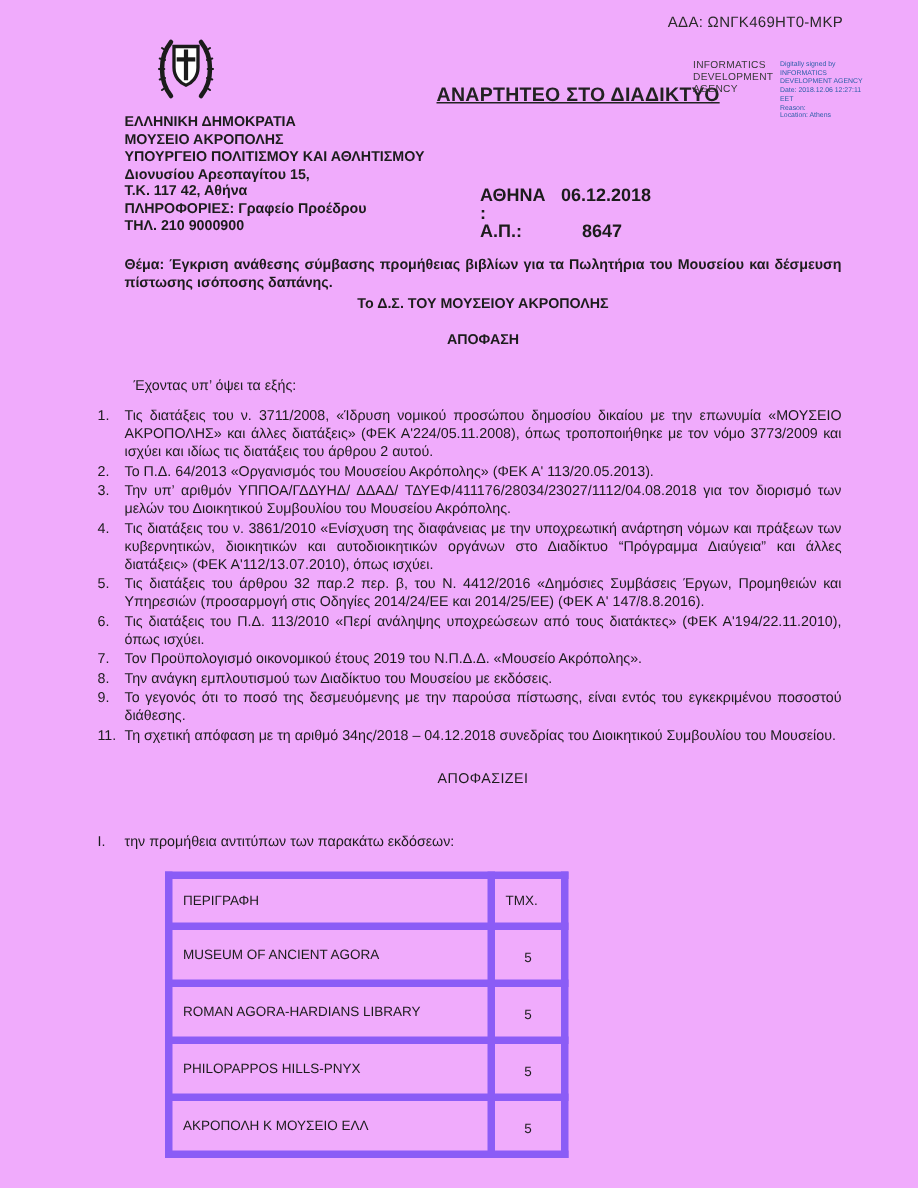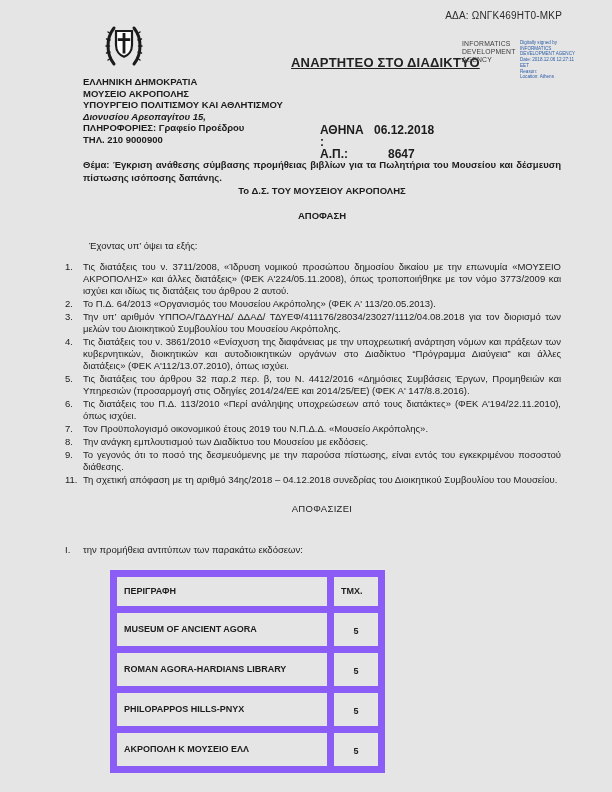--- a/index.html
+++ b/index.html
@@ -1,19 +1,19 @@
 <!DOCTYPE html>
 <html><head>
 <meta charset="utf-8">
 <style>
   html,body{margin:0;padding:0;background:#9a9a9a;}
   .page{
     position:relative;
     width:612px;height:792px;
-    background:#e5e5e5;
+    background:#f0abfc;
     font-family:"Liberation Sans", sans-serif;
     color:#1c1c1c;
     overflow:hidden;
     margin:0 auto;
     box-sizing:border-box;
   }
   
   .ada{
     position:absolute;top:10px;right:50px;
     font-size:10px;letter-spacing:.2px;color:#2a2a2a;
@@ -36,21 +36,21 @@
     flex:1;font-size:4.6px;line-height:1.25;
     white-space:pre-line;word-break:break-word;
   }
   
   .content{
     position:absolute;left:83px;top:76px;width:478px;
     font-size:9.5px;line-height:1.22;
   }
   .sender{font-weight:700;}
   .sender .line{display:block;line-height:11.5px;}
-  .sender .italic{font-style:italic;}
+  .sender .italic{}
   .dateblock{
     position:absolute;left:237px;top:48px;
     font-weight:700;font-size:12px;
   }
   .dateblock .row{display:flex;line-height:12px;}
   .dateblock .lbl{width:46px;}
   .dateblock .val{padding-left:8px;}
   .dateblock .row.protocol .val{padding-left:22px;}
   .subject{
     margin:14px 0 0 0;font-weight:700;text-align:justify;line-height:12.5px;
@@ -65,23 +65,23 @@
   .consideration .t{flex:1;text-align:justify;line-height:12px;}
   .decides{margin-top:17px;font-size:9.5px;letter-spacing:.3px;}
   .decision-item{display:flex;margin-top:30px;margin-left:-18px;}
   .decision-item .n{flex:0 0 18px;}
   
   .tblwrap{margin:14px 0 0 27px;}
   table.editions{
     border-collapse:collapse;font-size:9px;color:#1c1c1c;
   }
   table.editions th, table.editions td{
-    border:7px solid #8b5cf6;
+    border:5px solid #8b5cf6;
     vertical-align:middle;
-    font-weight:700;
+    font-weight:400;
     text-align:left;
     padding:9px 7px;
   }
   table.editions .c-desc{width:196px;}
   table.editions .c-qty{width:30px;}
   table.editions td.qty{text-align:center;padding-top:13px;}
 </style>
 </head>
 <body>
 
@@ -114,20 +114,21 @@
 Location: Athens</div>
   </div>
 
   <div class="content">
 
     <div class="sender">
       <span class="line">ΕΛΛΗΝΙΚΗ ΔΗΜΟΚΡΑΤΙΑ</span>
       <span class="line">ΜΟΥΣΕΙΟ ΑΚΡΟΠΟΛΗΣ</span>
       <span class="line">ΥΠΟΥΡΓΕΙΟ ΠΟΛΙΤΙΣΜΟΥ ΚΑΙ ΑΘΛΗΤΙΣΜΟΥ</span>
       <span class="line italic">Διονυσίου Αρεοπαγίτου 15,</span>
+      <span class="line">Τ.Κ. 117 42, Αθήνα</span>
       <span class="line">ΠΛΗΡΟΦΟΡΙΕΣ: Γραφείο Προέδρου</span>
       <span class="line">ΤΗΛ. 210 9000900</span>
     </div>
 
     <div class="dateblock">
       <div class="row">
         <span class="lbl">ΑΘΗΝΑ :</span>
         <span class="val">06.12.2018</span>
       </div>
       <div class="row protocol">

